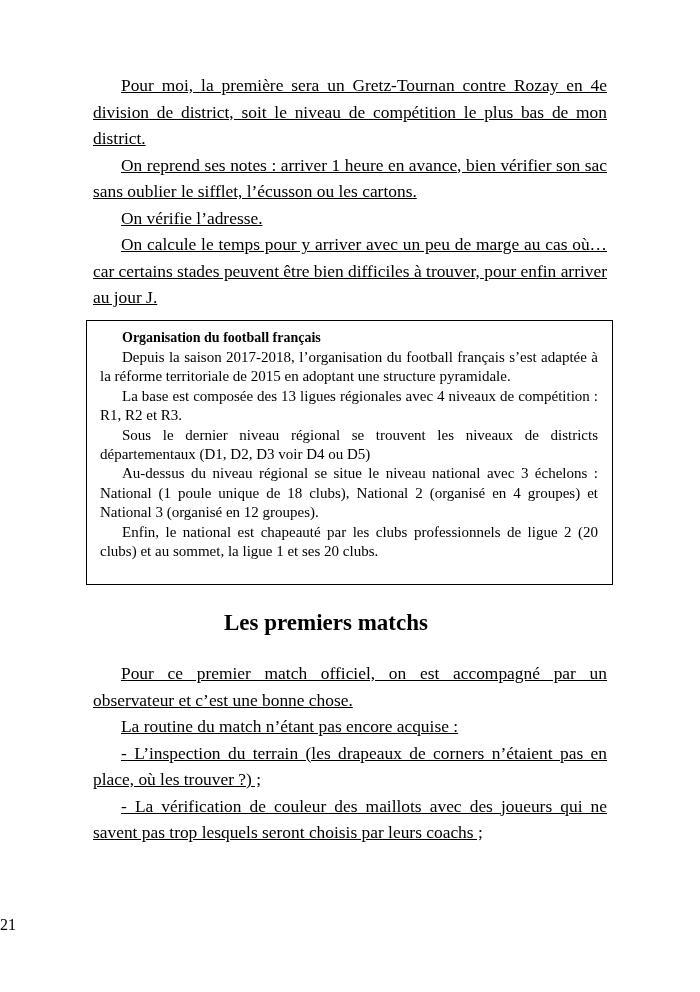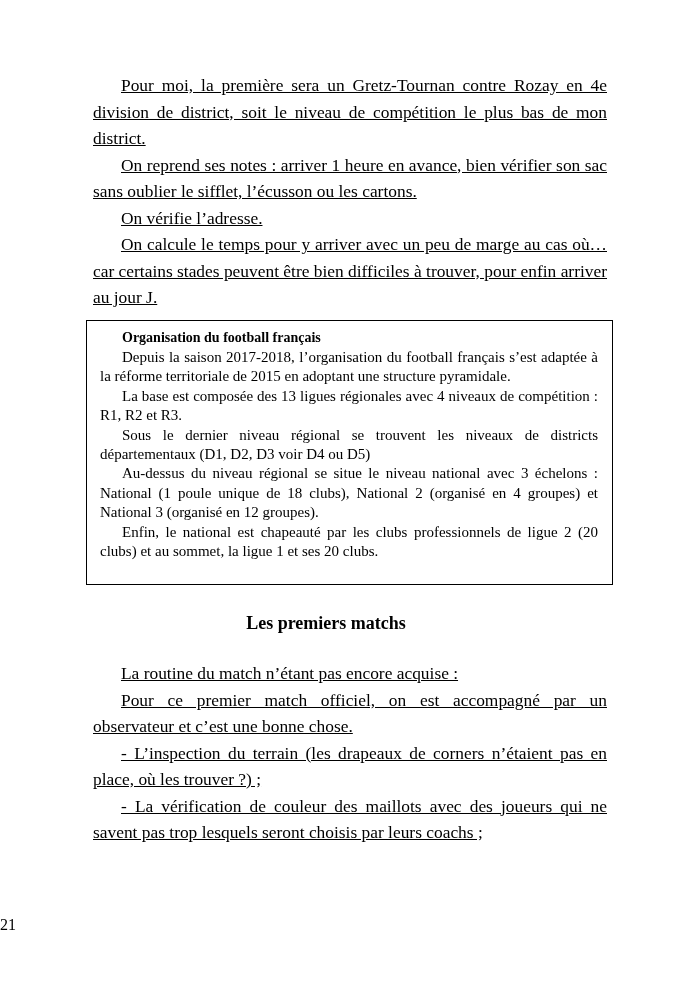--- a/index.html
+++ b/index.html
@@ -77,21 +77,21 @@
   p.box-par.gap-before {
   }
 
   
   .section-heading {
     position: absolute;
     left: 0;
     top: 611px;
     width: 652px;
     text-align: center;
-    font-size: 18px;
+    font-size: 23px;
     font-weight: bold;
     line-height: 24px;
   }
 
   
   .content-lower {
     position: absolute;
     left: 93px;
     top: 660px;
     width: 514px;
@@ -126,21 +126,21 @@
       <p class="box-par">La base est composée des 13 ligues régionales avec 4 niveaux de compétition : R1, R2 et R3.</p>
       <p class="box-par">Sous le dernier niveau régional se trouvent les niveaux de districts départementaux (D1, D2, D3 voir D4 ou D5)</p>
       <p class="box-par gap-before">Au-dessus du niveau régional se situe le niveau national avec 3 échelons : National (1 poule unique de 18 clubs), National 2 (organisé en 4 groupes) et National 3 (organisé en 12 groupes).</p>
       <p class="box-par">Enfin, le national est chapeauté par les clubs professionnels de ligue 2 (20 clubs) et au sommet, la ligue 1 et ses 20 clubs.</p>
     </div>
   </div>
 
   <div class="section-heading">Les premiers matchs</div>
 
   <div class="content-lower">
+    <p class="body-par">Pour ce premier match officiel, on est accompagné par un observateur et c’est une bonne chose.</p>
     <p class="body-par">La routine du match n’étant pas encore acquise :</p>
-    <p class="body-par">Pour ce premier match officiel, on est accompagné par un observateur et c’est une bonne chose.</p>
     <p class="body-par">- L’inspection du terrain (les drapeaux de corners n’étaient pas en place, où les trouver ?) ;</p>
     <p class="body-par">- La vérification de couleur des maillots avec des joueurs qui ne savent pas trop lesquels seront choisis par leurs coachs ;</p>
   </div>
 
   <div class="page-number">21</div>
 
 </div>
 
 </body></html>

